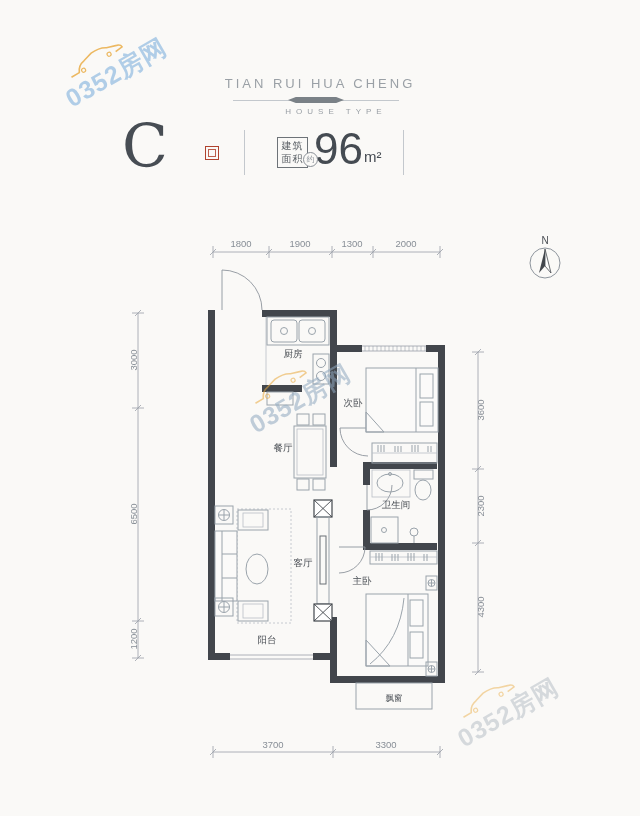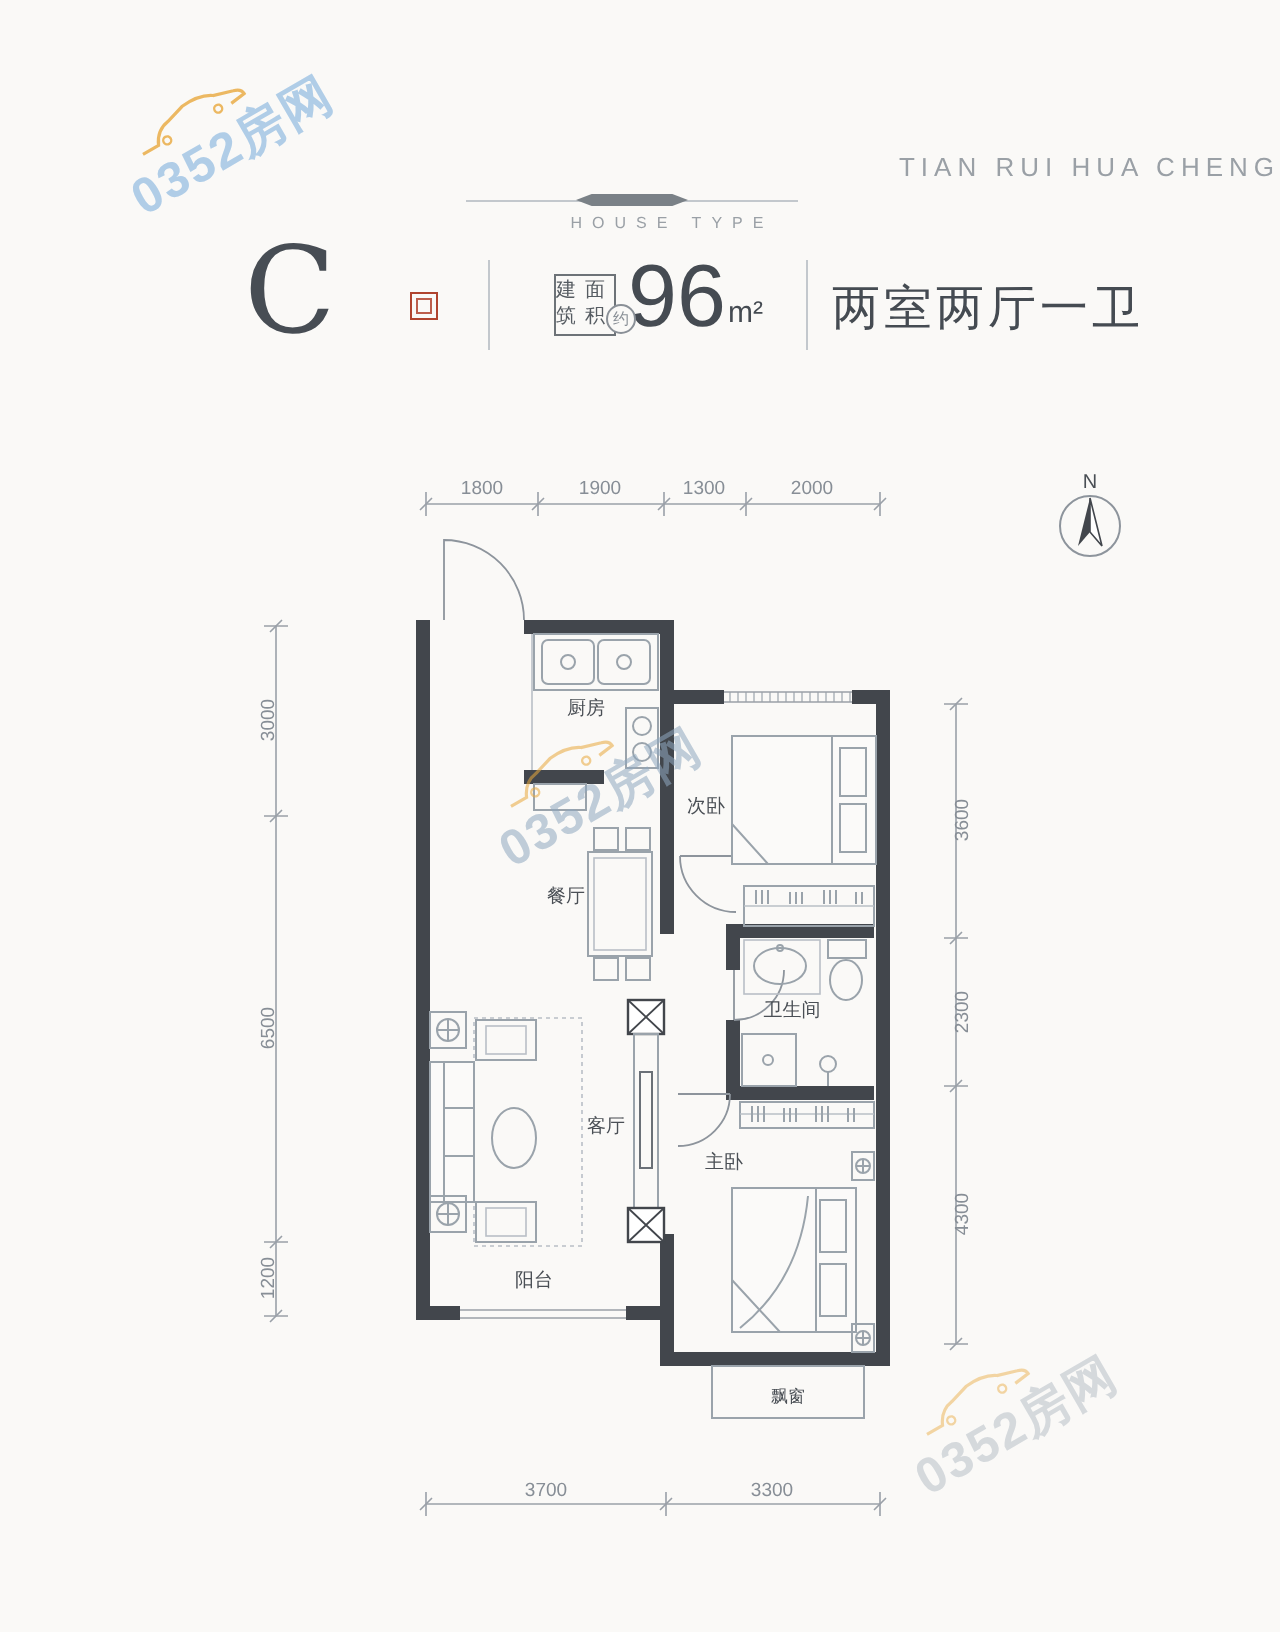--- a/index.html
+++ b/index.html
@@ -12,39 +12,39 @@
   .wm{position:absolute;transform:rotate(-30deg);transform-origin:left bottom;z-index:5;pointer-events:none;}
   .wm .wm-text{display:block;font-size:25px;font-weight:bold;letter-spacing:1px;}
   .wm svg{display:block;margin:0 0 -2px 14px;}
   .wm1{left:76px;top:66px;opacity:.8;}
   .wm1 .wm-text{color:#9ec3e4;}
   .wm2{left:260px;top:392px;opacity:.55;}
   .wm2 .wm-text{color:#8fa8bf;}
   .wm3{left:468px;top:706px;opacity:.45;}
   .wm3 .wm-text{color:#a9b3bd;}
   
-  .brand{position:absolute;left:0;right:0;top:76px;text-align:right;
+  .brand{position:absolute;left:0;right:0;top:76px;text-align:center;
     font-size:13px;letter-spacing:3px;color:#9aa0a6;z-index:8;}
   .brand-divider{position:absolute;left:233px;top:100px;width:166px;height:1px;background:#c3c8cd;z-index:8;}
   .brand-divider::after{content:"";position:absolute;left:50%;top:-3px;transform:translateX(-50%);
     width:56px;height:6px;background:#7a8187;
     clip-path:polygon(0 50%,14% 0,86% 0,100% 50%,86% 100%,14% 100%);}
   .brand-sub{position:absolute;left:0;right:0;top:107px;text-align:center;
     font-size:8px;letter-spacing:5px;color:#9aa0a6;z-index:8;padding-left:32px;}
   
   .type-letter{position:absolute;left:122px;top:116px;font-family:"DejaVu Serif","Liberation Serif",serif;
     font-size:60px;line-height:1;color:#474d54;z-index:8;}
   .seal{position:absolute;left:205px;top:146px;width:12px;height:12px;
     border:1.5px solid #b0432e;z-index:8;}
   .seal::after{content:"";position:absolute;inset:2px;border:1px solid rgba(176,67,46,.85);}
   .vline{position:absolute;width:1px;background:#c3c8cd;top:130px;height:45px;z-index:8;}
   .vline.v1{left:244px;}
   .vline.v2{left:403px;}
   .area-box{position:absolute;left:277px;top:137px;width:29px;height:29px;
-    border:1px solid #6d7378;display:flex;flex-direction:row;align-items:center;justify-content:center;
+    border:1px solid #6d7378;display:flex;flex-direction:column;align-items:center;justify-content:center;
     font-size:10px;line-height:1.25;letter-spacing:1px;color:#565c62;z-index:8;}
   .approx-badge{position:absolute;left:303px;top:152px;width:13px;height:13px;border-radius:50%;
     border:1px solid #8a9097;display:flex;align-items:center;justify-content:center;
     font-size:8px;color:#8a9097;background:#faf9f7;z-index:9;}
   .area-value{position:absolute;left:314px;top:127px;font-size:44px;line-height:1;
     font-weight:normal;color:#454b52;z-index:8;}
   .area-unit{position:absolute;left:364px;top:148px;font-size:15px;color:#454b52;z-index:8;}
   .layout-text{position:absolute;left:416px;top:138px;font-size:24px;letter-spacing:2px;
     color:#454b52;z-index:8;}
   
@@ -98,21 +98,20 @@
   <div class="seal"></div>
   <div class="vline v1"></div>
   <div class="area-box">
     <span>建筑</span>
     <span>面积</span>
   </div>
   <div class="approx-badge">约</div>
   <div class="area-value">96</div>
   <div class="area-unit">m²</div>
   <div class="vline v2"></div>
-  <div class="layout-text">两室两厅一卫</div>
 
   <svg class="plan" width="640" height="816" viewBox="0 0 640 816">
     <defs>
       <pattern id="hatch" width="5" height="5" patternUnits="userSpaceOnUse">
         <path d="M0,5 L5,0" stroke="#a8aeb5" stroke-width="0.8"></path>
       </pattern>
       <pattern id="vwin" width="4" height="6" patternUnits="userSpaceOnUse">
         <path d="M1,0 V6" stroke="#b3b9bf" stroke-width="0.8"></path>
       </pattern>
     </defs>

